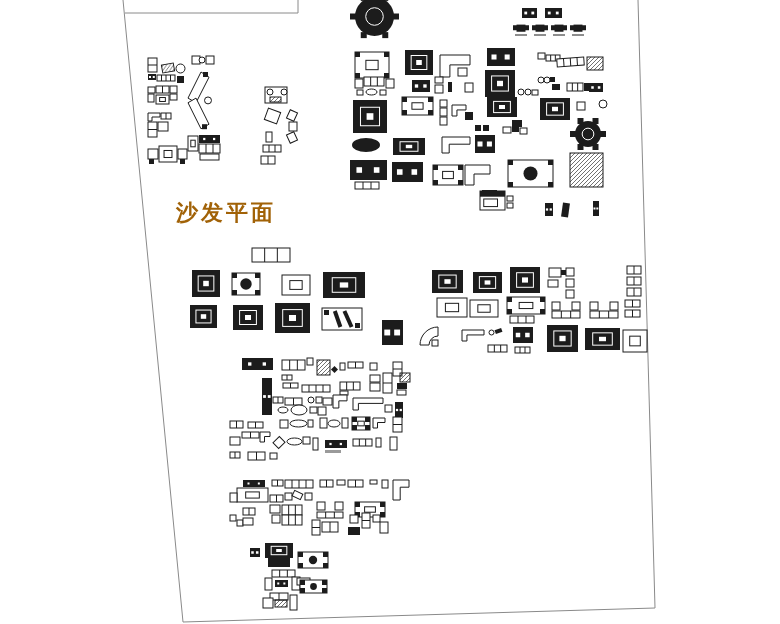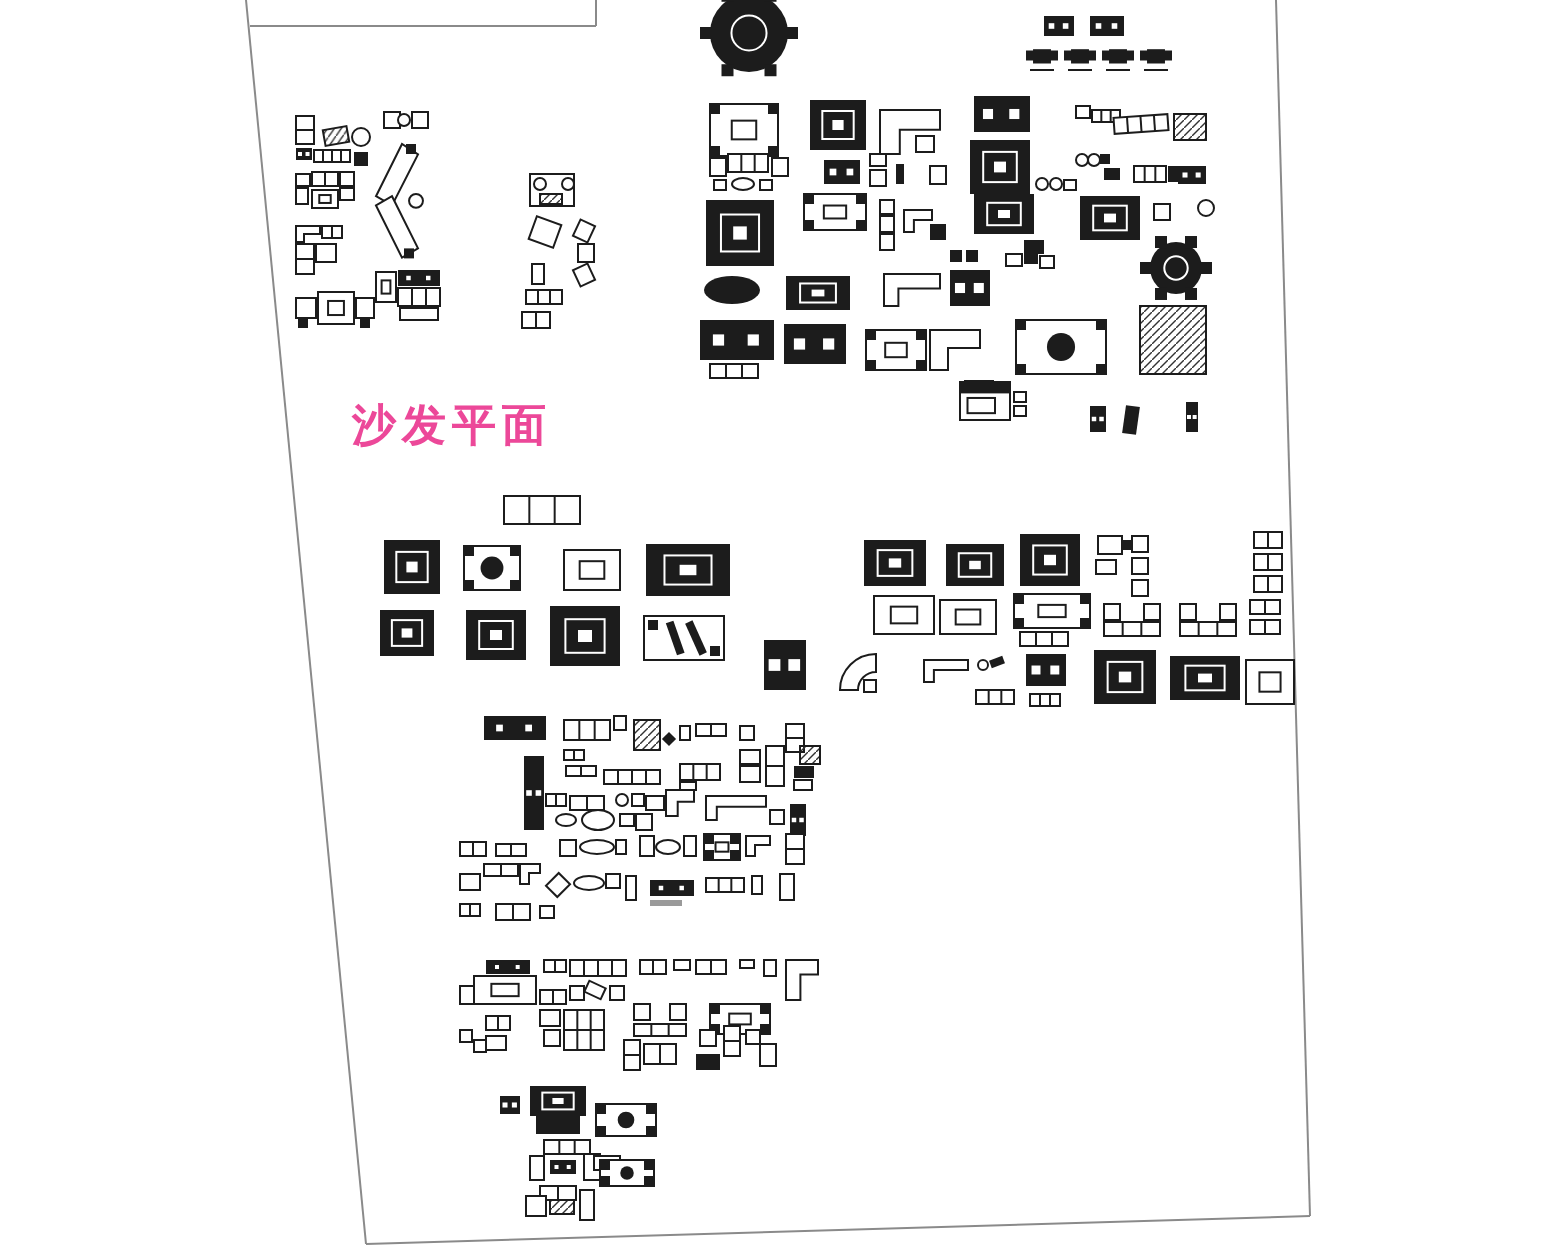--- a/index.html
+++ b/index.html
@@ -1,20 +1,20 @@
 <!DOCTYPE html>
 <html><head>
 <meta charset="utf-8">
 <style>
   html,body{margin:0;padding:0;background:#e8e8e8;}
   #stage{position:relative;width:780px;height:624px;background:#ffffff;overflow:hidden;
          font-family:"Liberation Serif","DejaVu Serif",serif;}
   #cad{position:absolute;left:0;top:0;}
   #title{position:absolute;left:176px;top:198px;font-size:22px;font-weight:bold;
-         letter-spacing:3px;color:#ec4899;white-space:nowrap;}
+         letter-spacing:3px;color:#a16207;white-space:nowrap;}
 </style>
 </head>
 <body>
 
 <div id="stage">
   <svg id="cad" width="780" height="624" viewBox="0 0 780 624" xmlns="http://www.w3.org/2000/svg">
     <defs>
       <pattern id="hp" width="4" height="4" patternUnits="userSpaceOnUse">
         <path d="M0,4 L4,0" stroke="#333" stroke-width="0.7" fill="none"></path>
       </pattern>

